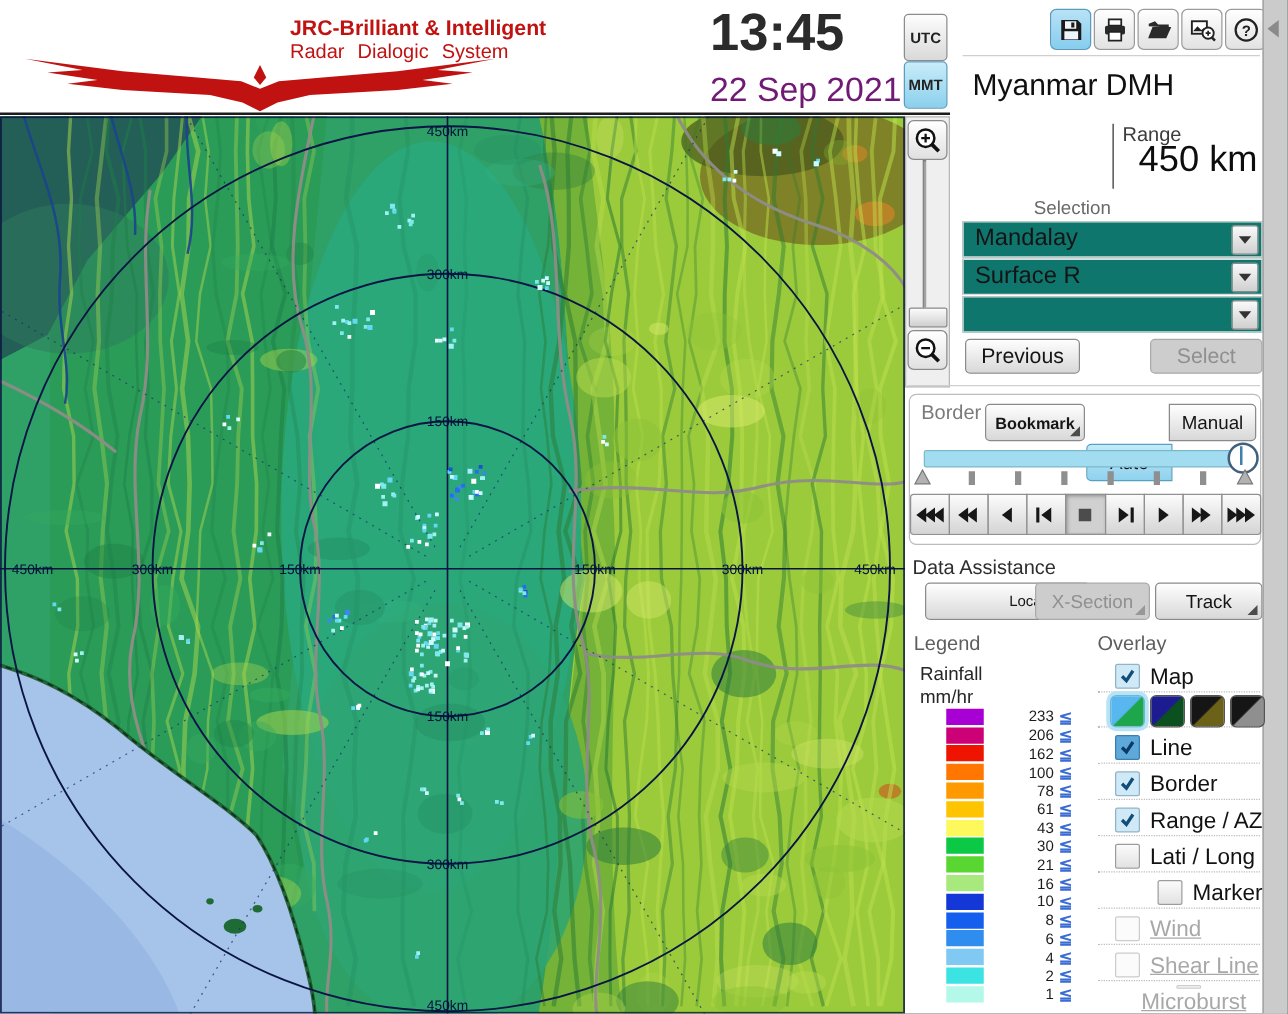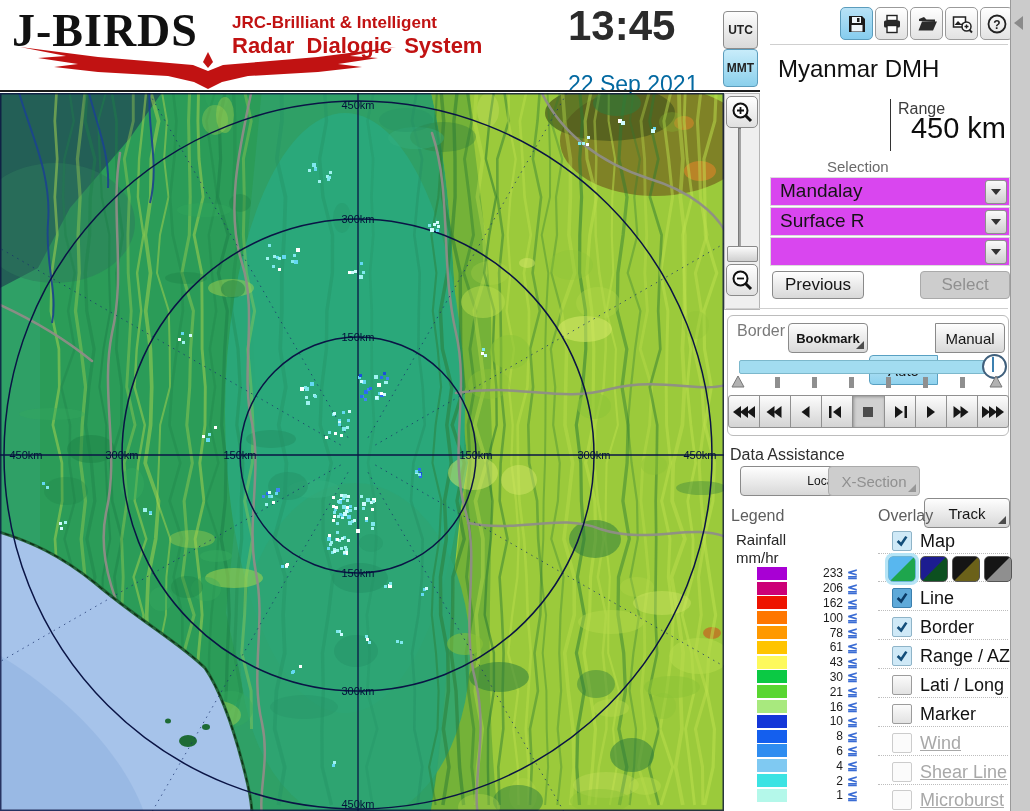--- a/index.html
+++ b/index.html
@@ -3,42 +3,42 @@
 <meta charset="utf-8">
 <style>
   html,body{margin:0;padding:0;background:#9a9a9a;}
   #app{position:relative;width:1030px;height:811px;background:#ffffff;overflow:hidden;
        font-family:"Liberation Sans", sans-serif;outline:1px solid #555;}
   .abs{position:absolute;}
   
   #logo-title{left:12px;top:4px;font-family:"Liberation Serif",serif;font-weight:bold;
               font-size:46px;color:#111;letter-spacing:1px;}
   #logo-tag1{left:232px;top:13px;color:#c11212;font-size:17px;font-weight:bold;}
-  #logo-tag2{left:232px;top:33px;color:#c11212;font-size:22px;font-weight:bold;word-spacing:6px;}
+  #logo-tag2{left:232px;top:33px;color:#c11212;font-size:16px;font-weight:normal;word-spacing:6px;}
   #eagle{left:18px;top:44px;}
   #warning-btn{left:484px;top:9px;width:74px;height:74px;background:#fff;border:1px solid #d0d0d0;
                color:#8e8e8e;font-size:18px;display:flex;align-items:center;justify-content:center;}
   #clock-time{left:568px;top:2px;font-size:42px;font-weight:bold;color:#2b2b2b;}
-  #clock-date{left:568px;top:71px;font-size:23px;color:#0369a1;}
+  #clock-date{left:568px;top:57px;font-size:27px;color:#701a75;}
   .tz-btn{width:33px;height:36px;border:1px solid #8c8c8c;border-radius:4px;font-size:12px;font-weight:bold;
           color:#222;display:flex;align-items:center;justify-content:center;background:linear-gradient(#fdfdfd,#d9d9d9);}
   .tz-btn.sel{background:linear-gradient(#c8ecfa,#8bd0ec);border-color:#5b9cbc;}
   #utc-btn{left:723px;top:11px;} #mmt-btn{left:723px;top:49px;}
   .tool-btn{top:7px;width:31px;height:31px;border:1px solid #9a9a9a;border-radius:5px;
             background:linear-gradient(#ffffff,#e2e2e2);display:flex;align-items:center;justify-content:center;}
   .tool-btn.sel{background:linear-gradient(#b8e2f6,#86cdee);border-color:#5b9cbc;}
   #hdr-line{left:0;top:90px;width:760px;height:2px;background:#1c1c1c;}
   #panel-hr1{left:770px;top:44px;width:238px;height:1px;background:#cfcfcf;}
   #station-name{left:778px;top:55px;font-size:24px;color:#101010;}
   
   #range-divider{left:890px;top:99px;width:1px;height:52px;background:#333;}
   #range-label{left:898px;top:100px;font-size:16px;color:#3c3c3c;}
   #range-value{left:888px;top:112px;width:118px;font-size:29px;color:#0d0d0d;text-align:right;}
   #selection-label{left:788px;top:158px;font-size:15px;color:#6a6a6a;margin-left:39px;}
-  .ddl{left:770px;width:238px;height:27px;background:#d946ef;border:1px solid #dcdcdc;}
+  .ddl{left:770px;width:238px;height:27px;background:#0f766e;border:1px solid #dcdcdc;}
   .ddl .val{position:absolute;left:9px;top:2px;font-size:19px;color:#141414;}
   .ddl .arrow-btn{position:absolute;right:2px;top:2px;width:20px;height:22px;border:1px solid #8f8f8f;
         border-radius:3px;background:linear-gradient(#fafafa,#cfcfcf);display:flex;align-items:center;justify-content:center;}
   .tri-down{width:0;height:0;border-left:5px solid transparent;border-right:5px solid transparent;border-top:6px solid #333;}
   .btn{border:1px solid #8a8a8a;border-radius:4px;background:linear-gradient(#fefefe,#d8d8d8);
        color:#151515;display:flex;align-items:center;justify-content:center;position:absolute;}
   .btn.disabled{background:#cdcdcd;color:#909090;border-color:#aaa;}
   .btn.active{background:linear-gradient(#c4eaf8,#8fd2ee);border-color:#58a0c2;margin-top:32px;}
   .corner::after{content:'';position:absolute;right:3px;bottom:3px;width:0;height:0;
        border-left:8px solid transparent;border-bottom:8px solid #4c4c4c;}
@@ -89,21 +89,20 @@
   #collapse-arrow{left:1014px;top:16px;width:0;height:0;border-top:7px solid transparent;
       border-bottom:7px solid transparent;border-right:9px solid #8a8a8a;}
   #map-wrap{left:0;top:93px;width:724px;height:718px;}
   text{font-family:"Liberation Sans",sans-serif;}
 </style>
 </head>
 <body>
 
 <div id="app">
 
-  <div class="abs" id="logo-title">J-BIRDS</div>
   <div class="abs" id="logo-tag1">JRC-Brilliant &amp; Intelligent</div>
   <div class="abs" id="logo-tag2">Radar Dialogic System</div>
   <svg class="abs" id="eagle" width="380" height="46" viewBox="0 0 380 46">
     <path fill="#c11212" d="M2,3 L48,12 L20,14 L60,20 L36,23 L80,28 L150,32 L176,38 L190,45 L204,38 L230,32 L300,28 L344,23 L320,20 L360,14 L332,12 L378,3 L300,13 L240,18 L205,21 L190,27 L175,21 L140,18 L80,13 Z"></path>
     <path fill="#c11212" d="M185,18 L190,8 L195,18 L190,24 Z"></path>
   </svg>
 
 
   <div class="abs" id="clock-time">13:45</div>
   <div class="abs" id="clock-date">22 Sep 2021</div>
@@ -695,21 +694,21 @@
       </div>
     </div>
 
   <div class="abs" id="da-label">Data Assistance</div>
   <div class="btn corner" style="left:740px;top:466px;width:82px;height:28px;font-size:12px;padding-left:48px;">
     <span>Location</span>
   </div>
   <div class="btn corner disabled" style="left:828px;top:466px;width:90px;height:28px;font-size:15px;">
     <span>X-Section</span>
   </div>
-  <div class="btn corner" style="left:924px;top:466px;width:84px;height:28px;font-size:15px;margin-top:32px;">
+  <div class="btn corner" style="left:924px;top:466px;width:84px;height:28px;font-size:15px;">
     <span>Track</span>
   </div>
 
   <div class="abs" id="legend-label">Legend</div>
   <div class="abs" id="legend-title1">Rainfall</div>
   <div class="abs" id="legend-title2">mm/hr</div>
   <div class="abs" id="legend-rows">
       <div class="lg-row">
         <div class="lg-swatch" style="background: rgb(168, 0, 212);"></div>
         <div class="lg-val">233</div>
@@ -838,36 +837,36 @@
         </svg>
       </div>
       <div class="ov-label">Range / AZ</div>
     </div>
     <div class="abs dotsep" style="top: 668px;"></div>
     <div class="abs ov-row" style="top: 673px;">
       <div class="chk unchecked"></div>
       <div class="ov-label">Lati / Long</div>
     </div>
     <div class="abs dotsep" style="top: 697px;"></div>
-    <div class="abs ov-row" style="top: 702px;">
+    <div class="abs ov-row" style="top: 702px; justify-content: flex-end;">
       <div class="chk unchecked"></div>
       <div class="ov-label">Marker</div>
     </div>
     <div class="abs dotsep" style="top: 726px;"></div>
     <div class="abs ov-row disabled" style="top: 731px;">
       <div class="chk disabled"></div>
       <div class="ov-label">Wind</div>
     </div>
     <div class="abs dotsep" style="top: 755px;"></div>
     <div class="abs ov-row disabled" style="top: 760px;">
       <div class="chk disabled"></div>
       <div class="ov-label">Shear Line</div>
     </div>
     <div class="abs dotsep" style="top: 784px;"></div>
-    <div class="abs ov-row disabled" style="top: 788px;">
+    <div class="abs ov-row disabled" style="top: 788px; flex-direction: column;">
       <div class="chk disabled"></div>
       <div class="ov-label">Microburst</div>
     </div>
     <div class="abs dotsep" style="top: 581px;"></div>
     <div class="abs mstyle sel" style="left: 888px; background: linear-gradient(135deg, rgb(88, 183, 239) 48%, rgb(30, 166, 77) 52%);"></div>
     <div class="abs mstyle" style="left: 920px; background: linear-gradient(135deg, rgb(28, 28, 144) 48%, rgb(12, 80, 32) 52%);"></div>
     <div class="abs mstyle" style="left: 952px; background: linear-gradient(135deg, rgb(21, 21, 21) 48%, rgb(107, 97, 25) 52%);"></div>
     <div class="abs mstyle" style="left: 984px; background: linear-gradient(135deg, rgb(21, 21, 21) 48%, rgb(143, 143, 143) 52%);"></div>
   </div>
 

